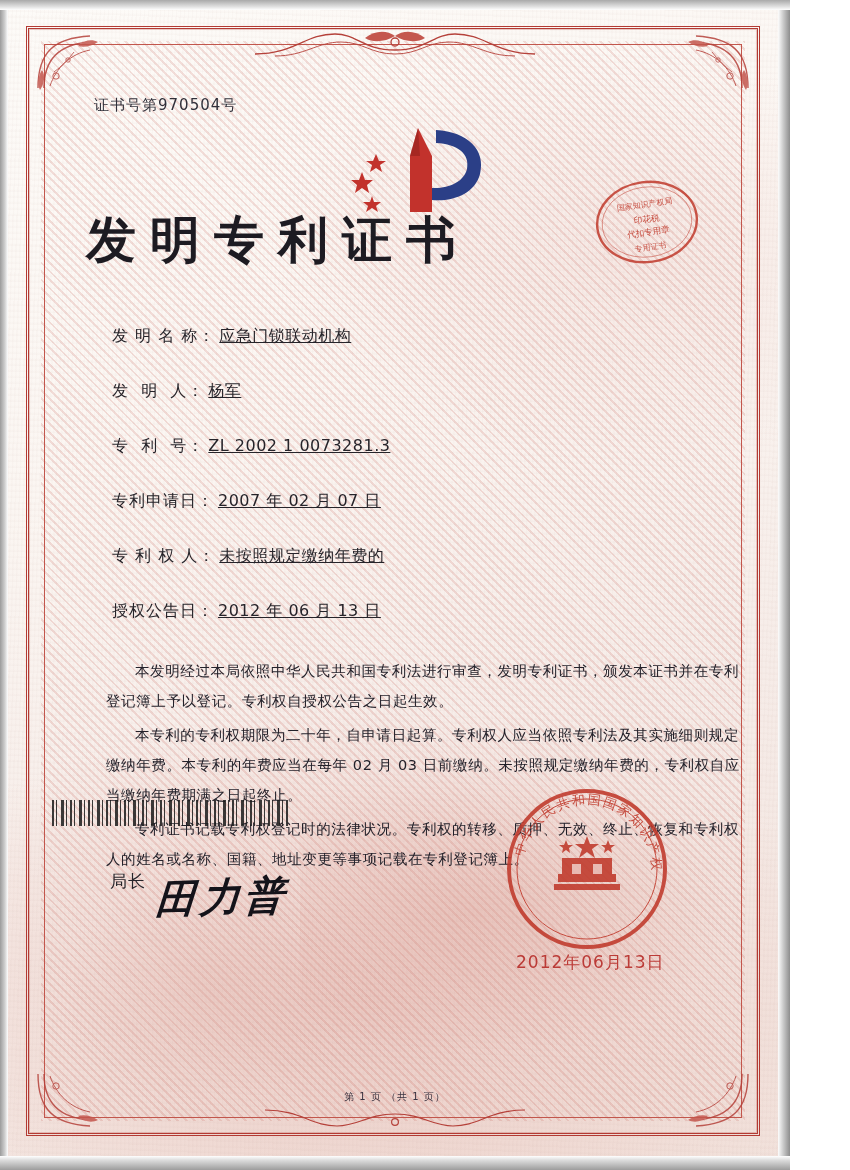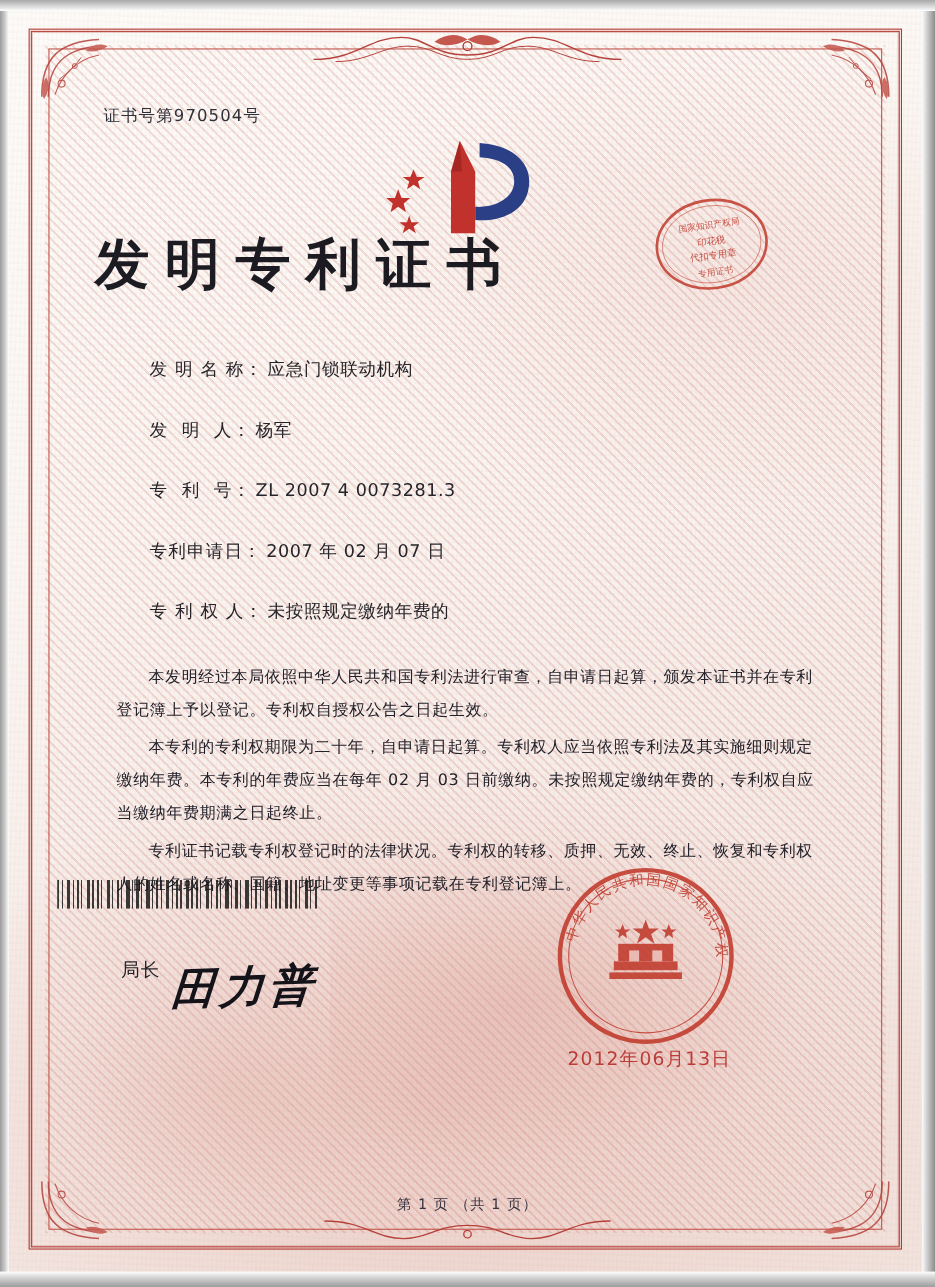--- a/index.html
+++ b/index.html
@@ -10,21 +10,21 @@
   body {
     width: 850px;
     height: 1170px;
     font-family: "DejaVu Sans", "Liberation Sans", sans-serif;
     overflow: hidden;
   }
 
   
   .scan {
     position: relative;
-    width: 850px;
+    width: 790px;
     height: 1170px;
     background:
       radial-gradient(ellipse 720px 420px at 46% 86%, rgba(226,178,170,0.55) 0%, rgba(233,196,188,0.30) 45%, rgba(255,255,255,0) 72%),
       radial-gradient(ellipse 500px 300px at 78% 22%, rgba(236,205,200,0.35) 0%, rgba(255,255,255,0) 70%),
       linear-gradient(160deg, #fdfbf8 0%, #fbf6f2 35%, #f6ece8 65%, #f2e3dd 100%);
     overflow: hidden;
   }
   
   .grain {
     position: absolute;
@@ -139,29 +139,29 @@
   .fields {
     margin-top: 52px;
     padding-left: 40px;
   }
   .field-row {
     display: flex;
     align-items: baseline;
     font-size: 16px;
     margin-bottom: 34px;
     color: #26242a;
-    margin-left: 24px;
   }
   .field-label {
     white-space: pre;
     letter-spacing: 1px;
   }
   .field-value {
     letter-spacing: 0.5px;
     padding-left: 4px;
+    text-decoration: underline;
   }
 
   .paragraphs {
     margin-top: 14px;
     padding-left: 34px;
     padding-right: 26px;
   }
   .para {
     font-size: 14.5px;
     line-height: 30px;
@@ -235,21 +235,21 @@
     letter-spacing: 1px;
     font-family: "DejaVu Sans", "Liberation Sans", sans-serif;
     opacity: .92;
   }
 
   .page-foot {
     position: absolute;
     left: 0; right: 0;
     bottom: 66px;
     text-align: center;
-    font-size: 13px;
+    font-size: 10px;
     color: #3a3340;
     letter-spacing: 1px;
     margin-top: 34px;
   }
 
   
   .stain-a {
     position:absolute; left: 300px; top: 760px; width: 430px; height: 300px;
     background: radial-gradient(ellipse at 40% 50%, rgba(219,158,148,0.35), rgba(255,255,255,0) 70%);
     pointer-events:none;
@@ -388,34 +388,38 @@
       <div class="field-row">
         <span class="field-label">发 明 名 称：</span>
         <span class="field-value">应急门锁联动机构</span>
       </div>
       <div class="field-row">
         <span class="field-label">发  明  人：</span>
         <span class="field-value">杨军</span>
       </div>
       <div class="field-row">
         <span class="field-label">专  利  号：</span>
-        <span class="field-value">ZL 2007 4 0073281.3</span>
+        <span class="field-value">ZL 2002 1 0073281.3</span>
       </div>
       <div class="field-row">
         <span class="field-label">专利申请日：</span>
         <span class="field-value">2007 年 02 月 07 日</span>
       </div>
       <div class="field-row">
         <span class="field-label">专 利 权 人：</span>
         <span class="field-value">未按照规定缴纳年费的</span>
       </div>
+      <div class="field-row">
+        <span class="field-label">授权公告日：</span>
+        <span class="field-value">2012 年 06 月 13 日</span>
+      </div>
     </div>
 
     <div class="paragraphs">
-      <p class="para">本发明经过本局依照中华人民共和国专利法进行审查，自申请日起算，颁发本证书并在专利登记簿上予以登记。专利权自授权公告之日起生效。</p>
+      <p class="para">本发明经过本局依照中华人民共和国专利法进行审查，发明专利证书，颁发本证书并在专利登记簿上予以登记。专利权自授权公告之日起生效。</p>
       <p class="para">本专利的专利权期限为二十年，自申请日起算。专利权人应当依照专利法及其实施细则规定缴纳年费。本专利的年费应当在每年 02 月 03 日前缴纳。未按照规定缴纳年费的，专利权自应当缴纳年费期满之日起终止。</p>
       <p class="para">专利证书记载专利权登记时的法律状况。专利权的转移、质押、无效、终止、恢复和专利权人的姓名或名称、国籍、地址变更等事项记载在专利登记簿上。</p>
     </div>
   </div>
 
   <div class="barcode"></div>
 
   <div class="sig-block">
     <span class="sig-label">局长</span>
     <span class="sig-script">田力普</span>

